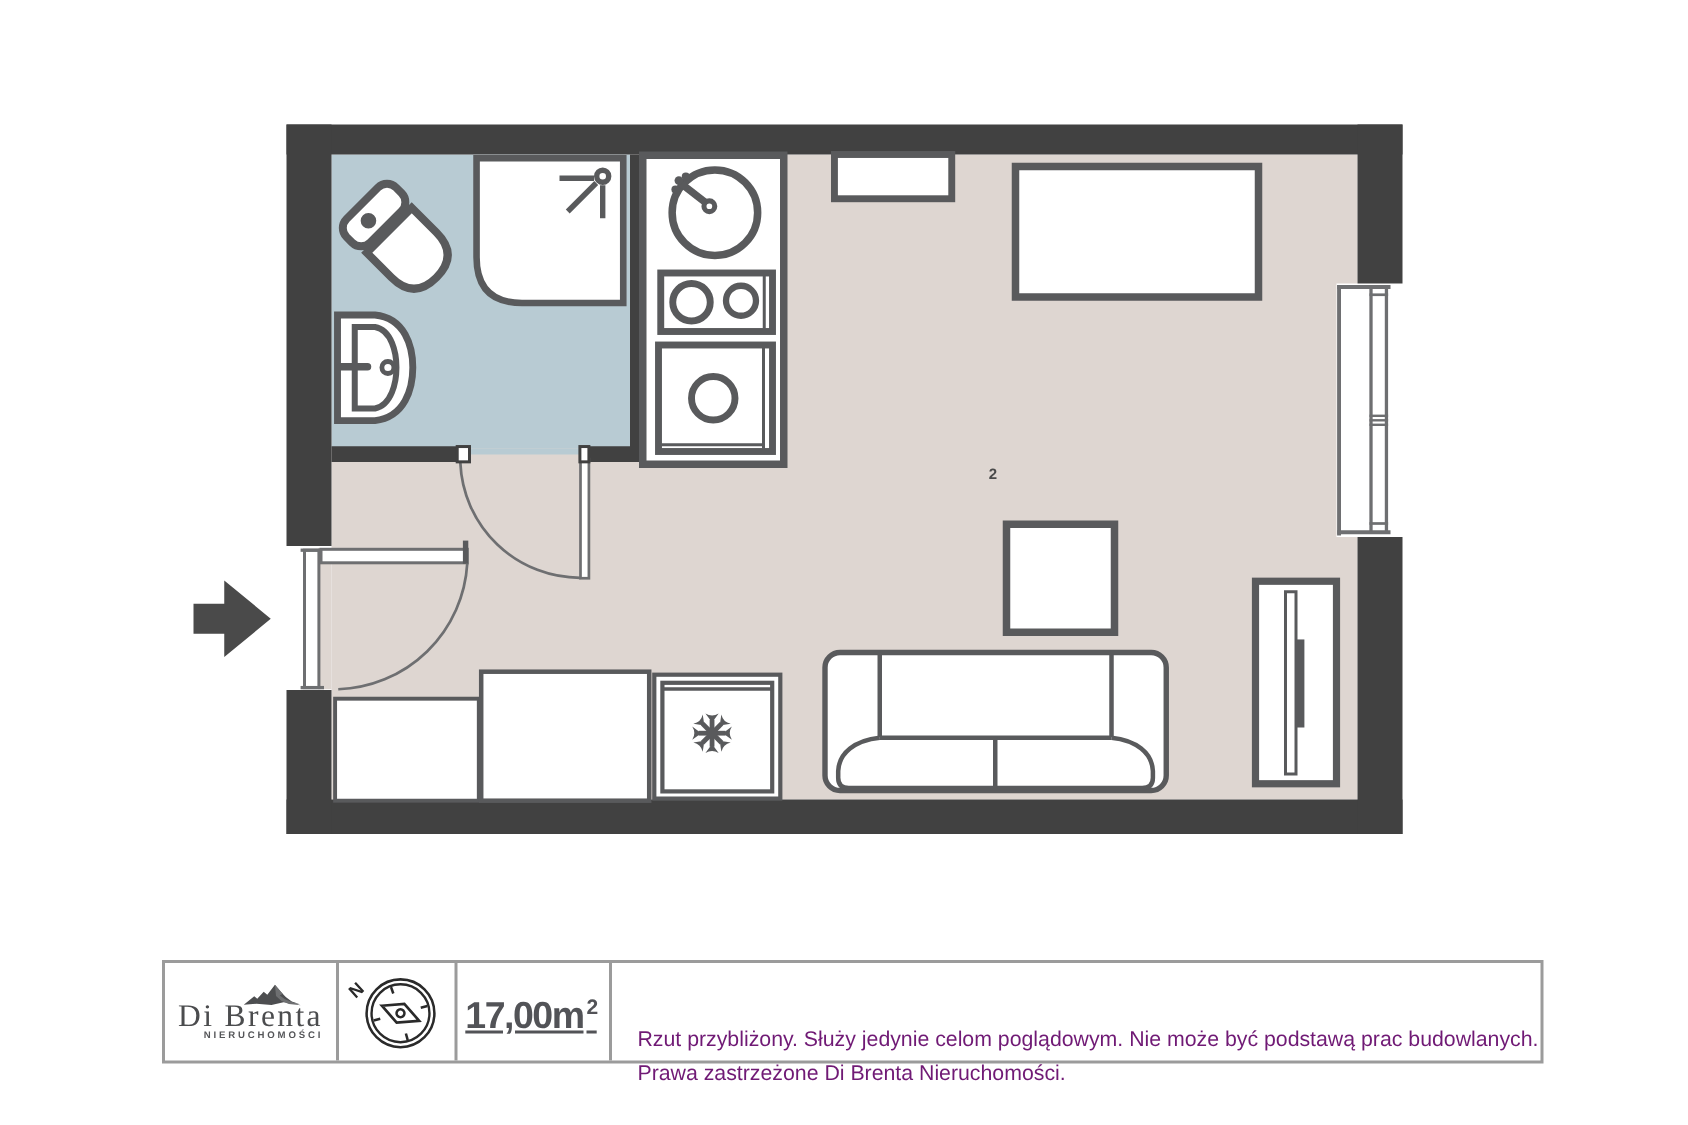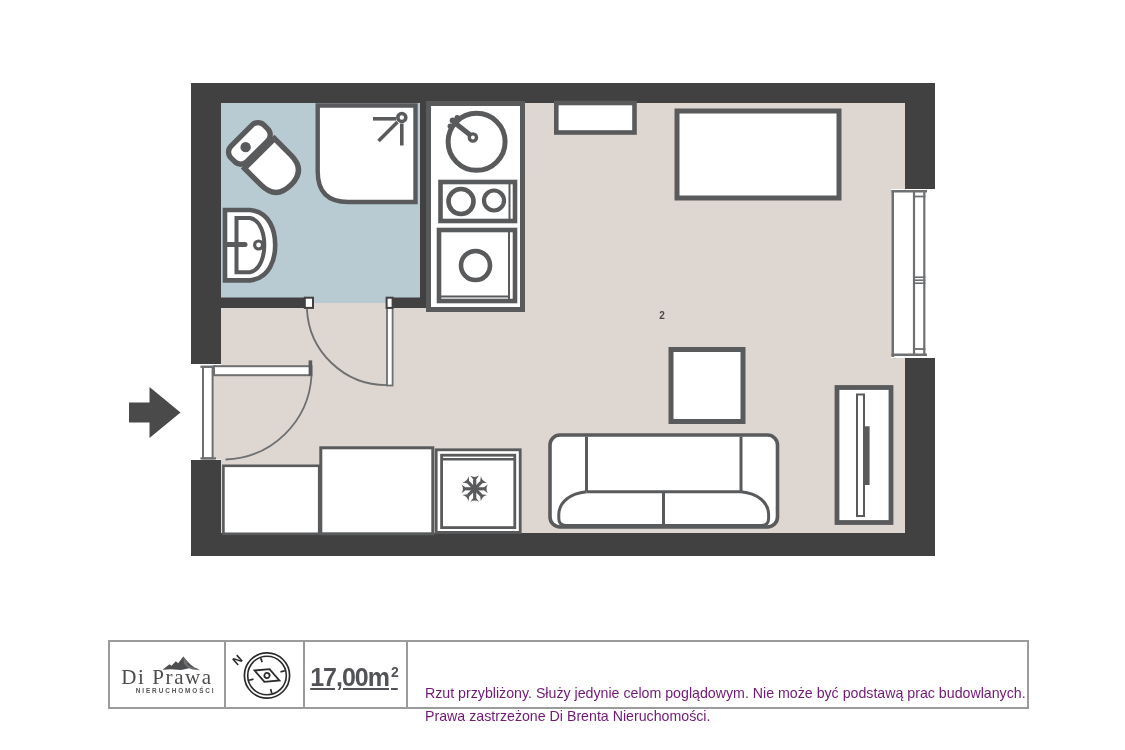--- a/index.html
+++ b/index.html
@@ -167,21 +167,21 @@
 
 <div class="ftr" style="left:108px;top:640px;width:921px;height:69px;border:2px solid #9b9b9b;background:#fff;"></div>
 <div class="ftr" style="left:224px;top:642px;width:2px;height:65px;background:#9b9b9b;"></div>
 <div class="ftr" style="left:303px;top:642px;width:2px;height:65px;background:#9b9b9b;"></div>
 <div class="ftr" style="left:406px;top:642px;width:2px;height:65px;background:#9b9b9b;"></div>
 
 <svg class="ftr" style="left:162px;top:656px;" width="40" height="15" viewBox="0 0 40 15">
   <path d="M 0.5 13.8 L 7.5 8.2 L 9.5 9.8 L 13.8 5.2 L 16.2 7.2 L 21.3 0.5 L 25 5 L 28.5 8.6 L 32.5 11.6 L 37.5 13.4 L 27 12.2 L 19 14 L 9 13.2 Z" fill="#4d4e50"></path>
   <path d="M 21.3 0.5 L 26.5 6.5 L 24.5 7.6 L 28 10.2 L 38.5 14.2 L 30.5 13.4 L 25.5 11.2 L 22 8 Z" fill="#6e6f71"></path>
 </svg>
-<div class="ftr" style="left:111px;top:664.5px;width:112px;text-align:center;font-family:'Liberation Serif',serif;font-size:21px;color:#4b4c4e;letter-spacing:1.6px;white-space:nowrap;">Di Prawa</div>
+<div class="ftr" style="left:111px;top:664.5px;width:112px;text-align:center;font-family:'Liberation Serif',serif;font-size:21px;color:#4b4c4e;letter-spacing:1.6px;white-space:nowrap;">Di Brenta</div>
 <div class="ftr" style="left:103.5px;top:687px;width:112px;text-align:right;font-family:'Liberation Sans',sans-serif;font-size:6.4px;font-weight:bold;color:#555659;letter-spacing:1.9px;">NIERUCHOMOŚCI</div>
 
 <svg class="ftr" style="left:229px;top:649px;" width="64" height="54" viewBox="0 0 64 54">
   <g transform="translate(38,26.5)">
     <circle cx="0" cy="0" r="22.6" fill="none" stroke="#2a2a2a" stroke-width="1.7"></circle>
     <circle cx="0" cy="0" r="19.3" fill="none" stroke="#2a2a2a" stroke-width="1.6"></circle>
     <g stroke="#2a2a2a" stroke-width="1.7">
       <line x1="-4.8" y1="-13.2" x2="-6.3" y2="-17.4"></line>
       <line x1="13.5" y1="-3.6" x2="17.9" y2="-4.8"></line>
       <line x1="-13.5" y1="3.6" x2="-17.9" y2="4.8"></line>

